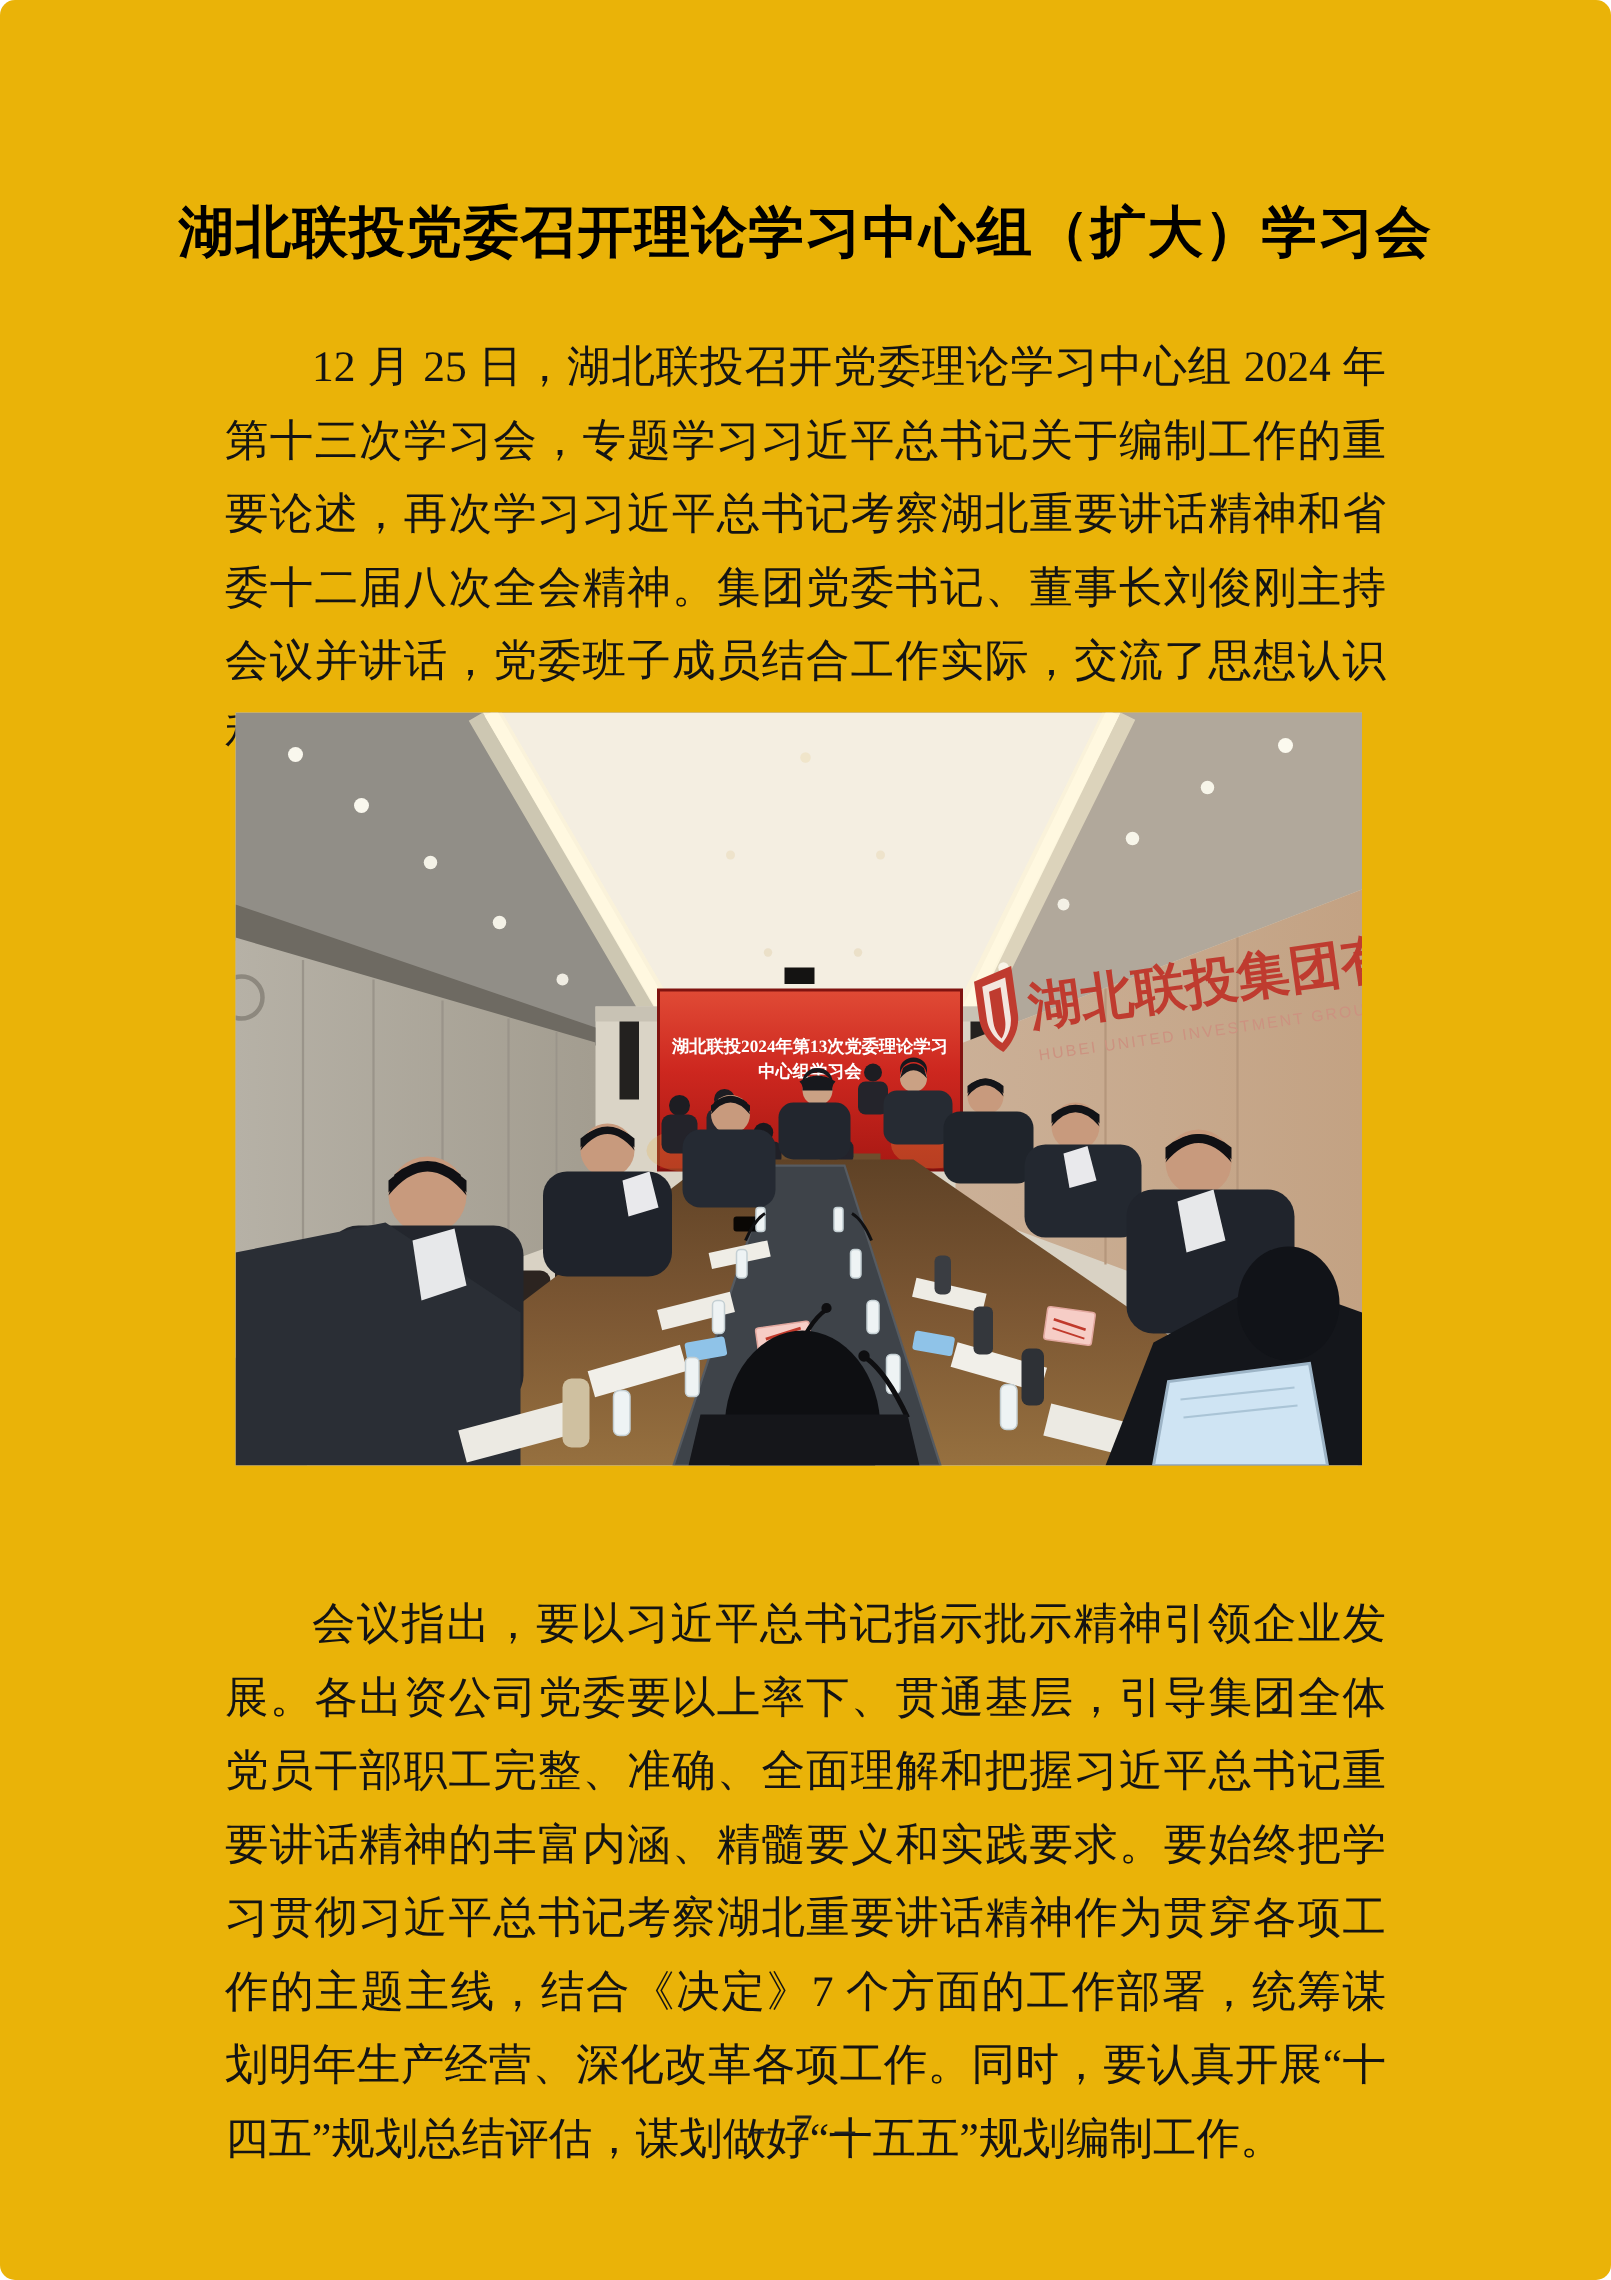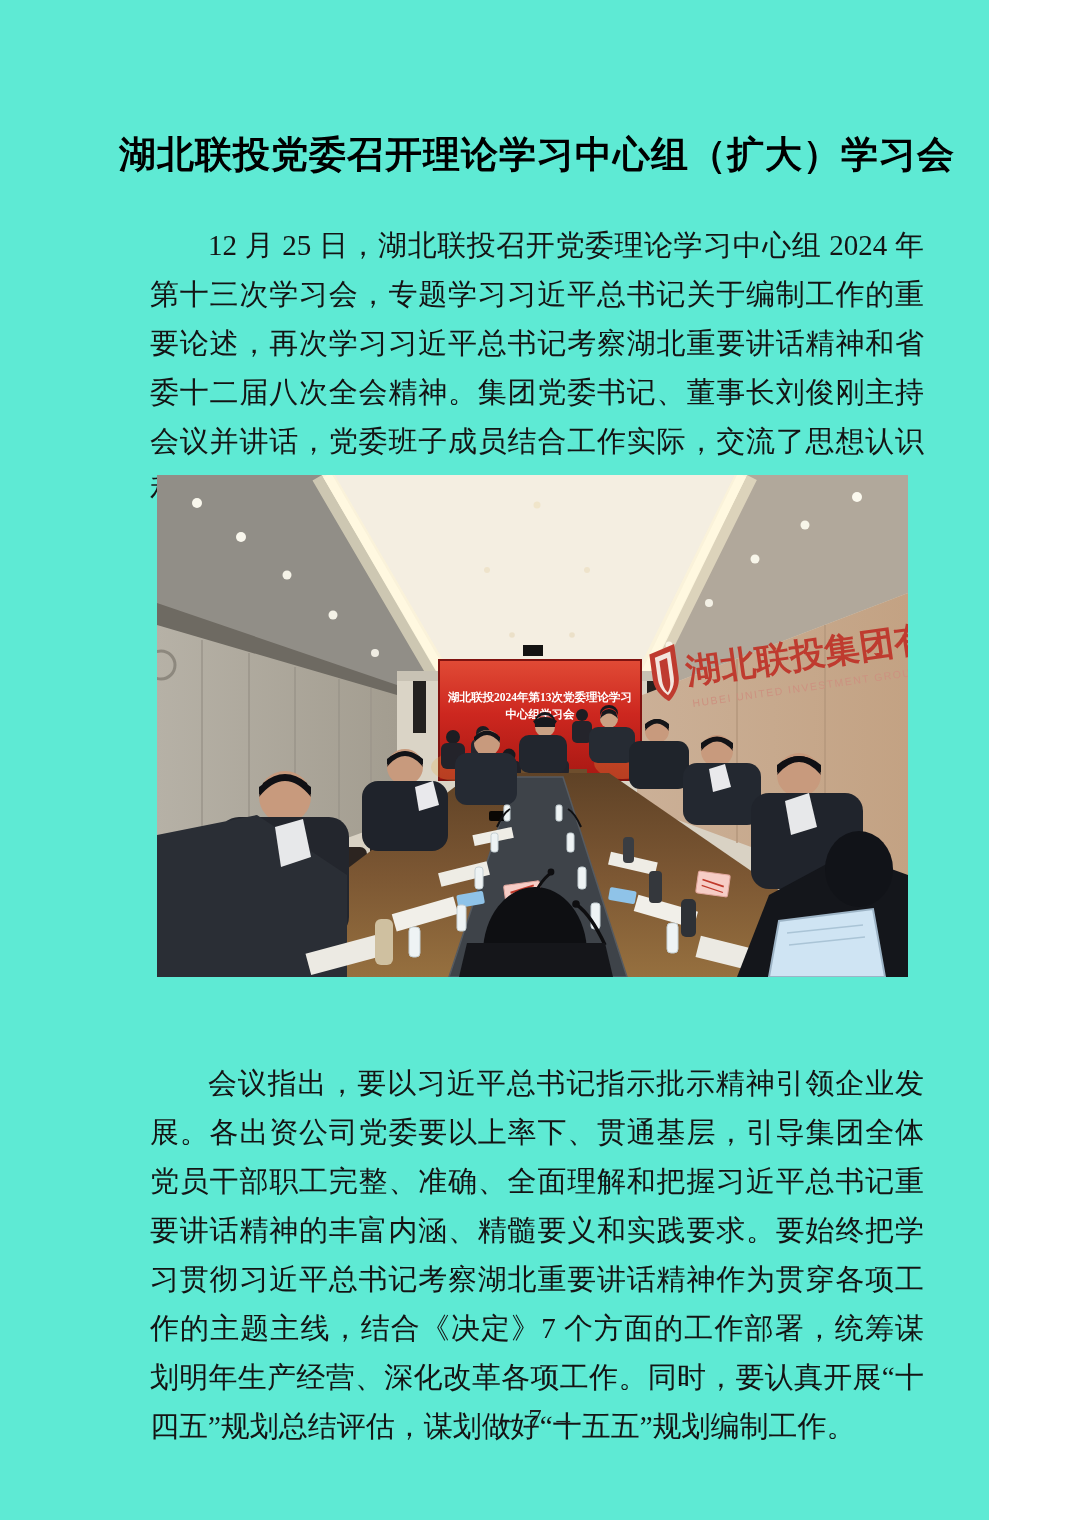--- a/index.html
+++ b/index.html
@@ -1,22 +1,23 @@
 <!DOCTYPE html>
 <html><head>
 <meta charset="utf-8">
 <style>
   html,body{margin:0;padding:0;background:#ffffff;}
   .page{
     position:relative;
-    width:989px;height:1520px;
-    background:#5eead4;
+    width:1074px;height:1520px;
+    background:#eab308;
     font-family:"Liberation Serif","DejaVu Serif",serif;
     color:#111;
     overflow:hidden;
+    border-radius:10px;
   }
   .title{
     position:absolute;left:0;top:130px;width:1074px;
     text-align:center;
     font-size:37px;font-weight:bold;color:#000;
     letter-spacing:1px;
     margin:0;
   }
   .para{
     position:absolute;left:150px;width:774px;

